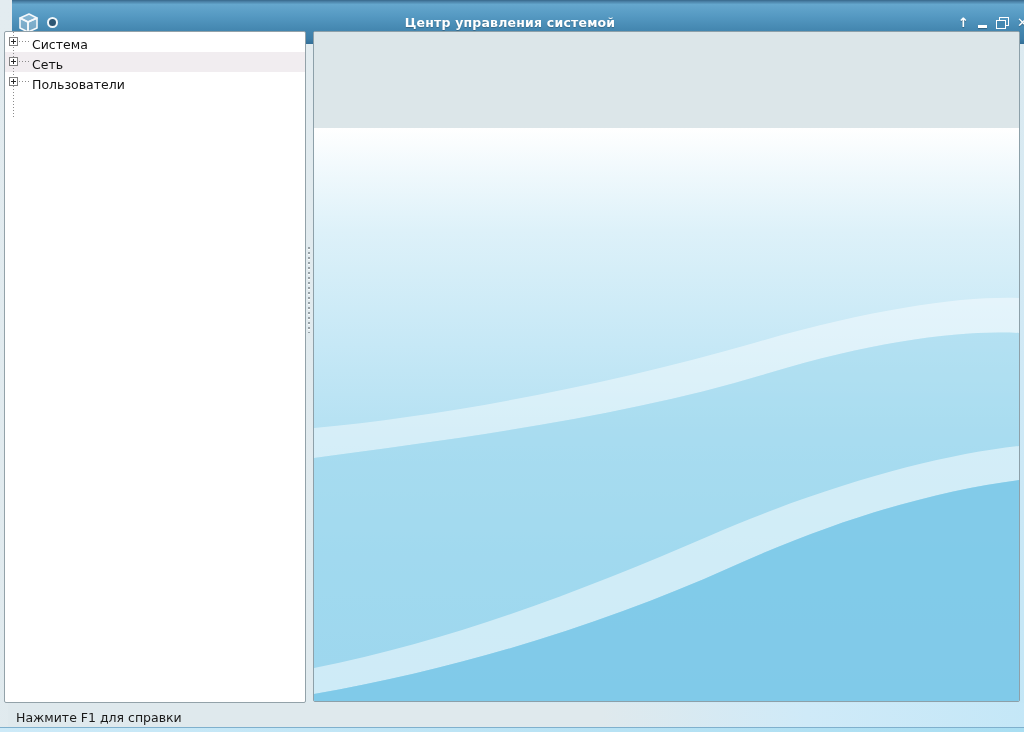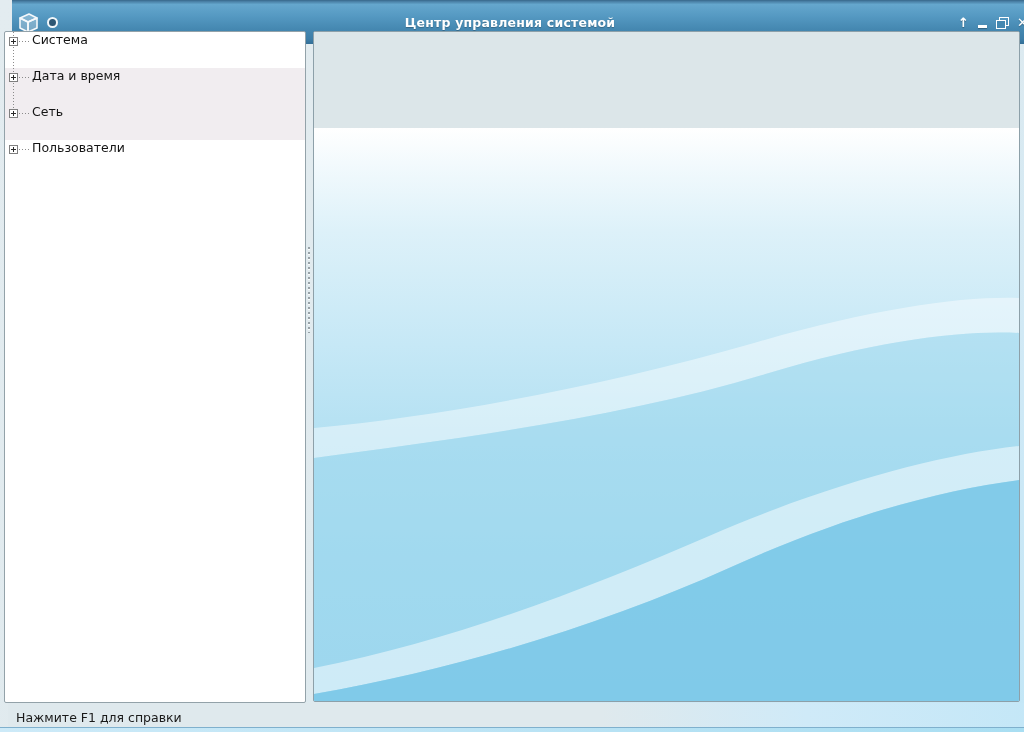--- a/index.html
+++ b/index.html
@@ -38,21 +38,21 @@
     border:1.5px solid #fff; background:#4488b1; }
 
   
   .sidebar {
     position:absolute; left:4px; top:31px; width:302px; height:672px;
     background:#ffffff; border:1px solid #93a2a9; border-radius:2px;
   }
   .tree { position:relative; width:100%; height:100%; overflow:hidden; }
   .tree-vline { position:absolute; left:8px; top:0; width:1px; height:86px; z-index:1;
     background-image:repeating-linear-gradient(to bottom,#8b8b8b 0 1px,transparent 1px 3px); }
-  .tree-row { position:relative; height:36px; display:flex; align-items:flex-start;
+  .tree-row { position:relative; height:20px; display:flex; align-items:flex-end;
     font-size:12.5px; color:#141414; cursor:default; }
   .tree-row.alt { background:#f1edf0; }
   .tree-row .label { padding-left:27px; white-space:nowrap; }
   .expander { position:absolute; left:4px; top:5px; width:9px; height:9px; z-index:2;
     background:#ffffff; border:1px solid #7f7f7f; }
   .expander::before { content:""; position:absolute; left:1px; top:3px; width:5px; height:1px; background:#2a2a2a; }
   .expander::after  { content:""; position:absolute; left:3px; top:1px; width:1px; height:5px; background:#2a2a2a; }
   .hstub { position:absolute; left:14px; top:9px; width:11px; height:1px; z-index:1;
     background-image:repeating-linear-gradient(to right,#8b8b8b 0 1px,transparent 1px 3px); }
 
@@ -113,25 +113,20 @@
   <div class="sidebar">
     <div class="tree">
       <div class="tree-vline"></div>
 
       <div class="tree-row">
         <span class="expander"></span>
         <span class="hstub"></span>
         <span class="label">Система</span>
       </div>
 
-      <div class="tree-row alt">
-        <span class="expander"></span>
-        <span class="hstub"></span>
-        <span class="label">Дата и время</span>
-      </div>
 
       <div class="tree-row alt">
         <span class="expander"></span>
         <span class="hstub"></span>
         <span class="label">Сеть</span>
       </div>
 
       <div class="tree-row">
         <span class="expander"></span>
         <span class="hstub"></span>

